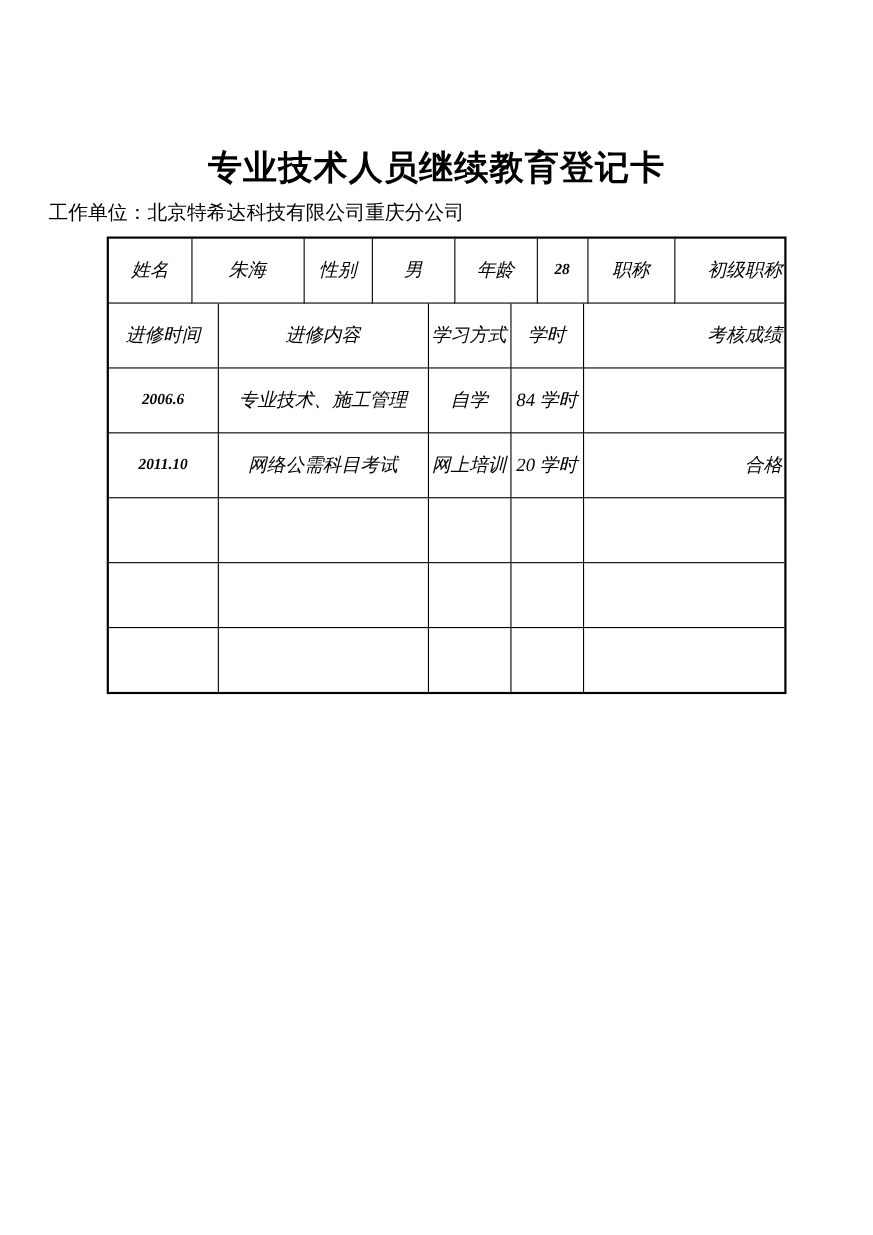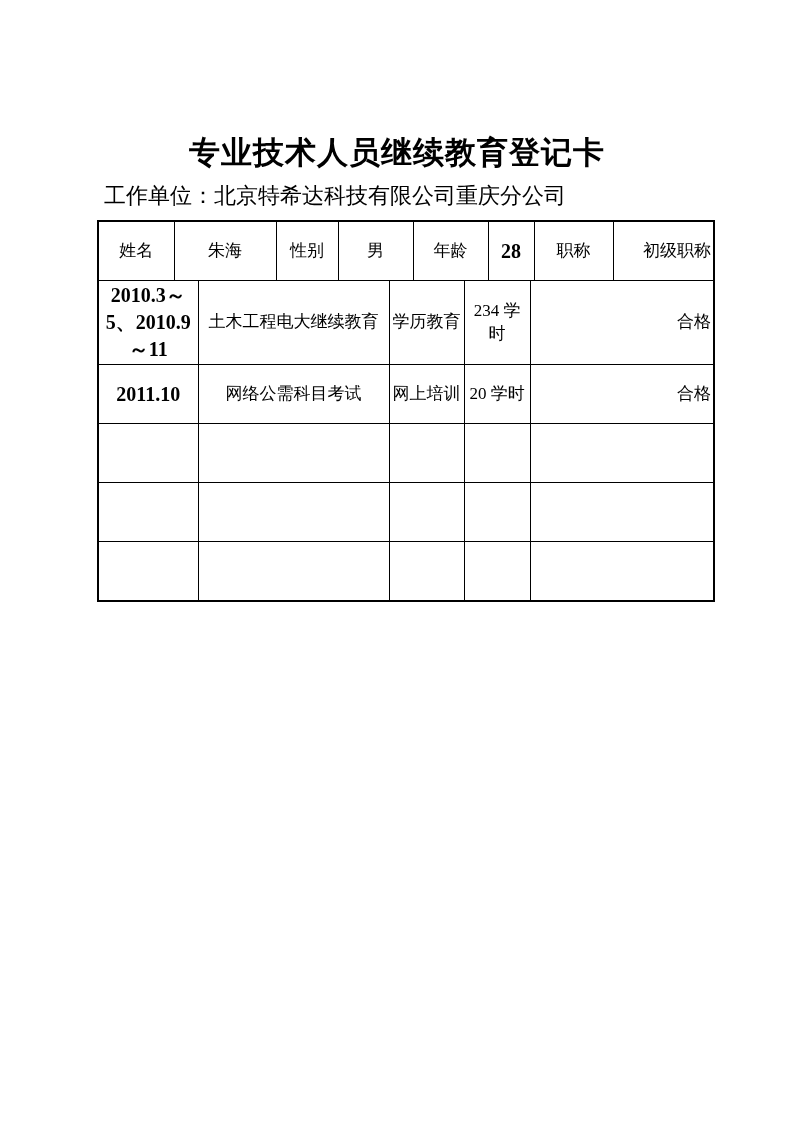--- a/index.html
+++ b/index.html
@@ -17,52 +17,53 @@
   }
   .page-title {
     margin: 132px 0 0 0;
     text-align: center;
     font-size: 31px;
     font-weight: bold;
     letter-spacing: 1px;
     line-height: 1.35;
   }
   .work-unit-line {
-    margin: 9px 0 0 104px;
-    font-size: 22px;
+    margin: 9px 0 0 44px;
+    font-size: 18px;
     line-height: 1.2;
   }
   .table-wrap {
     margin: 11px 0 0 97px;
     width: 614px;
     border: 2px solid #000;
   }
   table {
     width: 100%;
     border-collapse: collapse;
     table-layout: fixed;
+    font-style: italic;
   }
   td {
     border-right: 1px solid #000;
     border-bottom: 1px solid #000;
     height: 56px;
     text-align: center;
     vertical-align: middle;
     font-size: 17px;
     line-height: 1.35;
     padding: 1px 2px;
     word-break: break-word;
     overflow: hidden;
   }
   td:last-child { border-right: none; text-align: right; }
   table.t2 tr:last-child td { border-bottom: none; }
   .num {
     font-family: "Liberation Serif", "DejaVu Serif", serif;
     font-weight: bold;
-    font-size: 20px;
+    font-size: 14px;
   }
   .hdr td { font-size: 17px; }
   .content-cell { padding: 1px 4px; }
 </style>
 </head>
 <body>
 
 <h1 class="page-title">专业技术人员继续教育登记卡</h1>
 
 <div class="work-unit-line"><span>工作单位：</span><span>北京特希达科技有限公司重庆分公司</span></div>
@@ -96,26 +97,33 @@
 
   <table class="t2">
     <colgroup>
       <col style="width:99px">
         <col style="width:191px">
         <col style="width:75px">
         <col style="width:66px">
         <col style="width:183px">
     </colgroup>
     <tbody>
+        <tr class="hdr">
+      <td>进修时间</td>
+      <td>进修内容</td>
+      <td>学习方式</td>
+      <td>学时</td>
+      <td>考核成绩</td>
+    </tr>
     <tr>
-      <td class="num">2010.3～5、2010.9～11</td>
-      <td class="content-cell">土木工程电大继续教育</td>
-      <td>学历教育</td>
-      <td>234 学时</td>
-      <td>合格</td>
+      <td class="num">2006.6</td>
+      <td class="content-cell">专业技术、施工管理</td>
+      <td>自学</td>
+      <td>84 学时</td>
+      <td></td>
     </tr>
     <tr>
       <td class="num">2011.10</td>
       <td class="content-cell">网络公需科目考试</td>
       <td>网上培训</td>
       <td>20 学时</td>
       <td>合格</td>
     </tr>
     <tr>
       <td class="num"></td>

